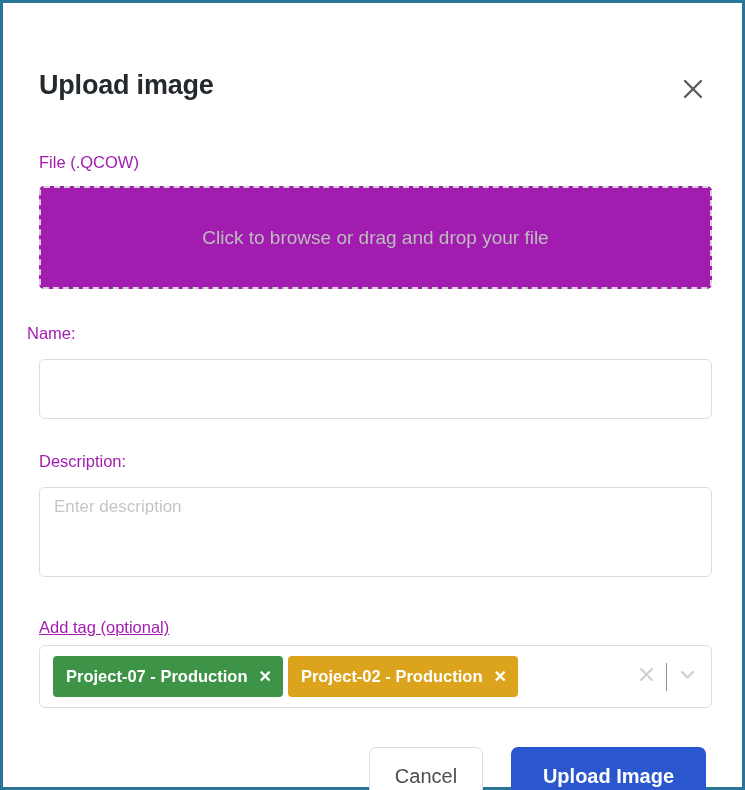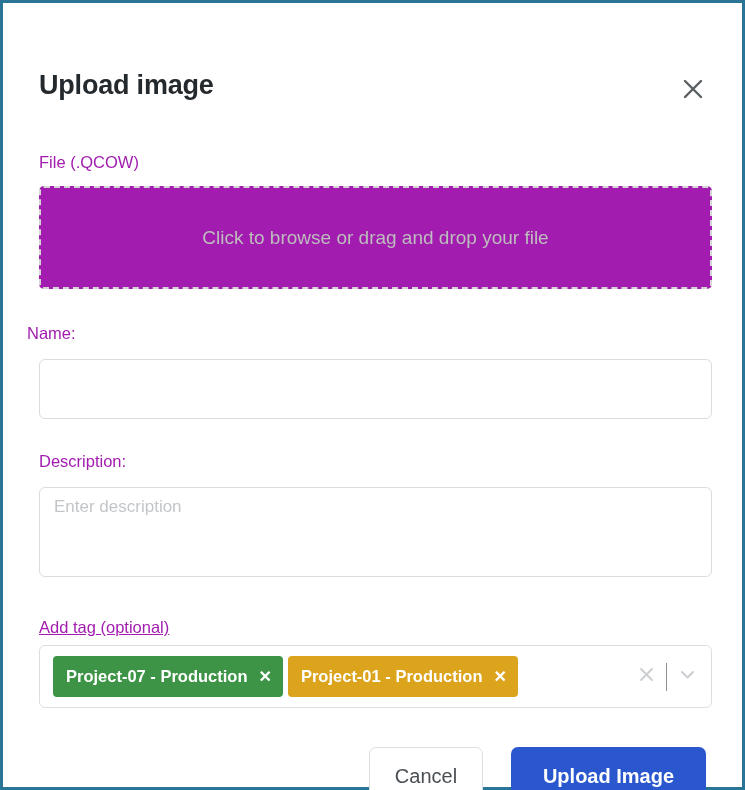--- a/index.html
+++ b/index.html
@@ -262,21 +262,21 @@
 
     <div class="tag-select">
       <div class="tag-values">
 
         <span class="tag-chip" style="background: rgb(61, 148, 71);">
           <span class="tag-chip-label">Project-07 - Production</span>
           <span class="tag-chip-remove">✕</span>
         </span>
 
         <span class="tag-chip" style="background: rgb(220, 164, 28);">
-          <span class="tag-chip-label">Project-01 - Production</span>
+          <span class="tag-chip-label">Project-02 - Production</span>
           <span class="tag-chip-remove">✕</span>
         </span>
 
       </div>
 
       <div class="select-indicators">
         <div class="indicator">
           <span>
             <svg width="17" height="17" viewBox="0 0 17 17" aria-hidden="true">
               <line x1="3" y1="3" x2="14" y2="14" stroke="#cccfd2" stroke-width="1.9" stroke-linecap="round"></line>

